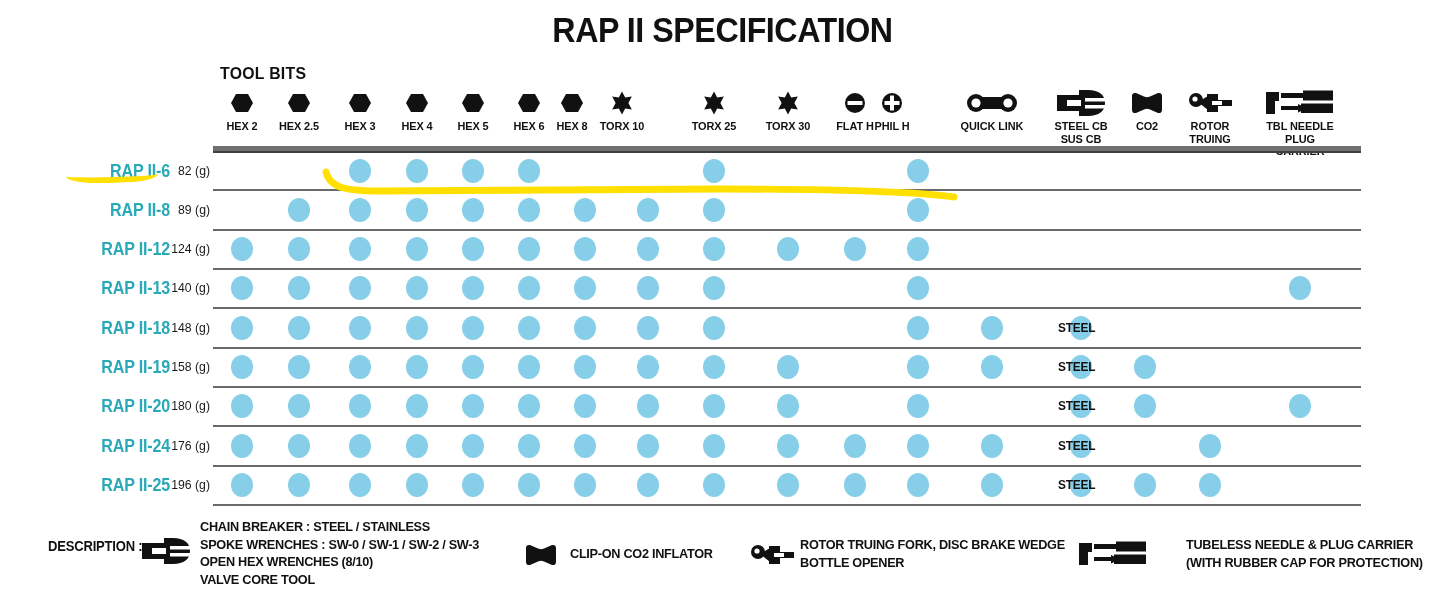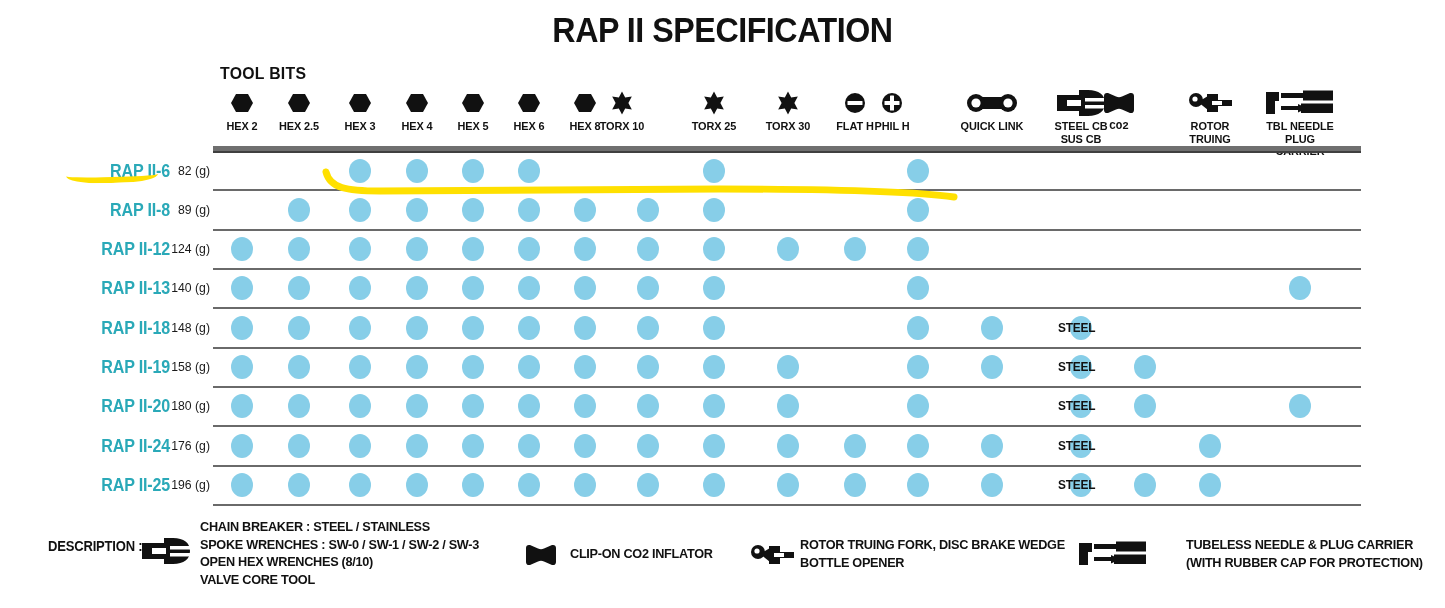--- a/index.html
+++ b/index.html
@@ -163,21 +163,21 @@
         <div class="col-name">HEX 5</div>
       </div>
       <div class="col-head" style="left: 529px;">
         <div class="col-icon">
           <svg width="24" height="22" viewBox="0 0 24 22">
             <polygon points="6,2 18,2 23,11 18,20 6,20 1,11" fill="#111111"></polygon>
           </svg>
         </div>
         <div class="col-name">HEX 6</div>
       </div>
-      <div class="col-head" style="left: 585px;">
+      <div class="col-head" style="left: 572px;">
         <div class="col-icon">
           <svg width="24" height="22" viewBox="0 0 24 22">
             <polygon points="6,2 18,2 23,11 18,20 6,20 1,11" fill="#111111"></polygon>
           </svg>
         </div>
         <div class="col-name">HEX 8</div>
       </div>
       <div class="col-head" style="left: 622px;">
         <div class="col-icon">
           <svg width="24" height="24" viewBox="0 0 24 24">
@@ -238,21 +238,21 @@
           <svg width="52" height="30" viewBox="0 0 52 30">
             <path d="M2,7 L24,7 L24,2 L33,2 C44,2 50,7 50,15 C50,23 44,28 33,28 L24,28 L24,23 L2,23 Z" fill="#111111"></path>
             <rect x="30" y="10" width="22" height="3.5" fill="#fff"></rect>
             <rect x="30" y="17" width="22" height="3.5" fill="#fff"></rect>
             <rect x="12" y="12" width="14" height="6" fill="#fff"></rect>
           </svg>
         </div>
         <div class="col-name">STEEL CB
 SUS CB</div>
       </div>
-      <div class="col-head" style="left: 1119px; font-family: Liberation Mono, monospace;">
+      <div class="col-head" style="left: 1147px;">
         <div class="col-icon">
           <svg width="34" height="22" viewBox="0 0 34 22">
             <path d="M2,4 C2,1.6 3.6,0.5 6,1 L14,4.5 C16,5.4 18,5.4 20,4.5 L28,1 C30.4,0.5 32,1.6 32,4 L32,18 C32,20.4 30.4,21.5 28,21 L20,17.5 C18,16.6 16,16.6 14,17.5 L6,21 C3.6,21.5 2,20.4 2,18 Z" fill="#111111"></path>
           </svg>
         </div>
         <div class="col-name">CO2</div>
       </div>
       <div class="col-head" style="left: 1210px;">
         <div class="col-icon">
           <svg width="44" height="24" viewBox="0 0 44 24">

